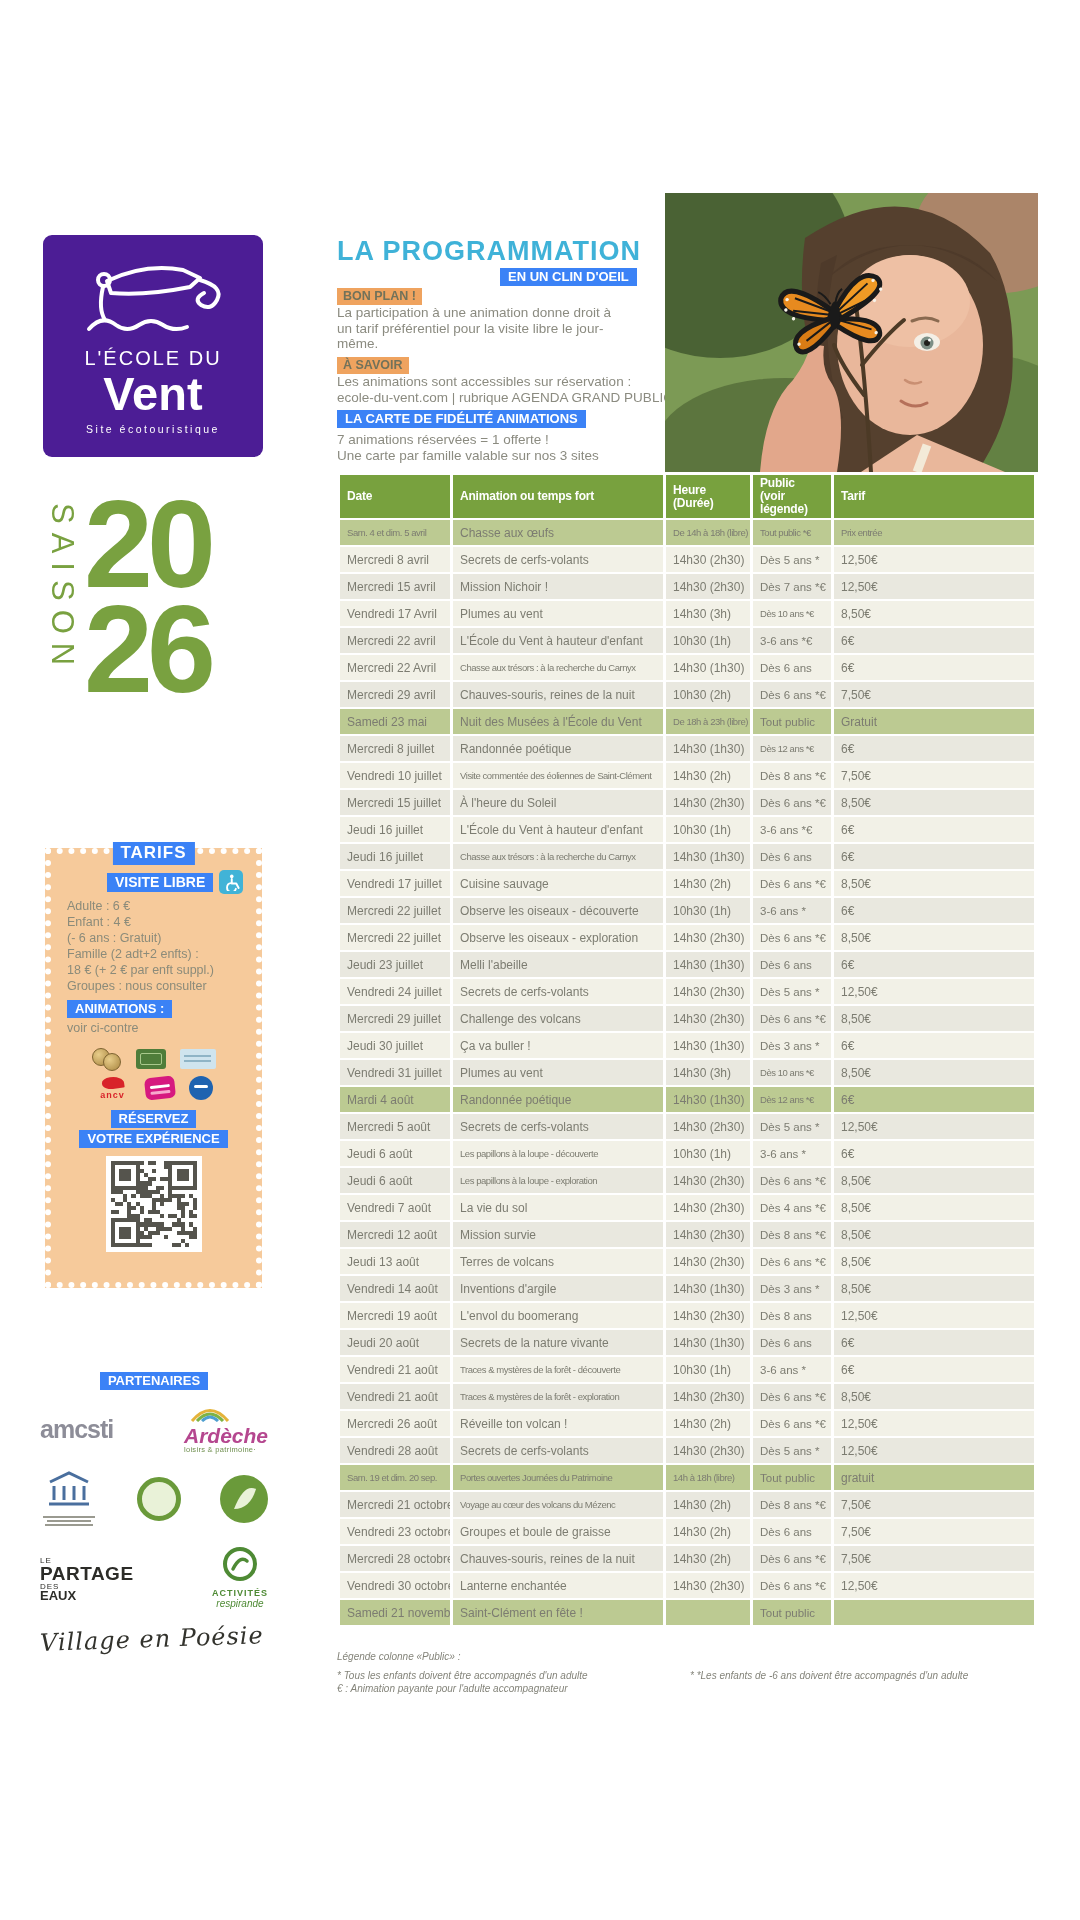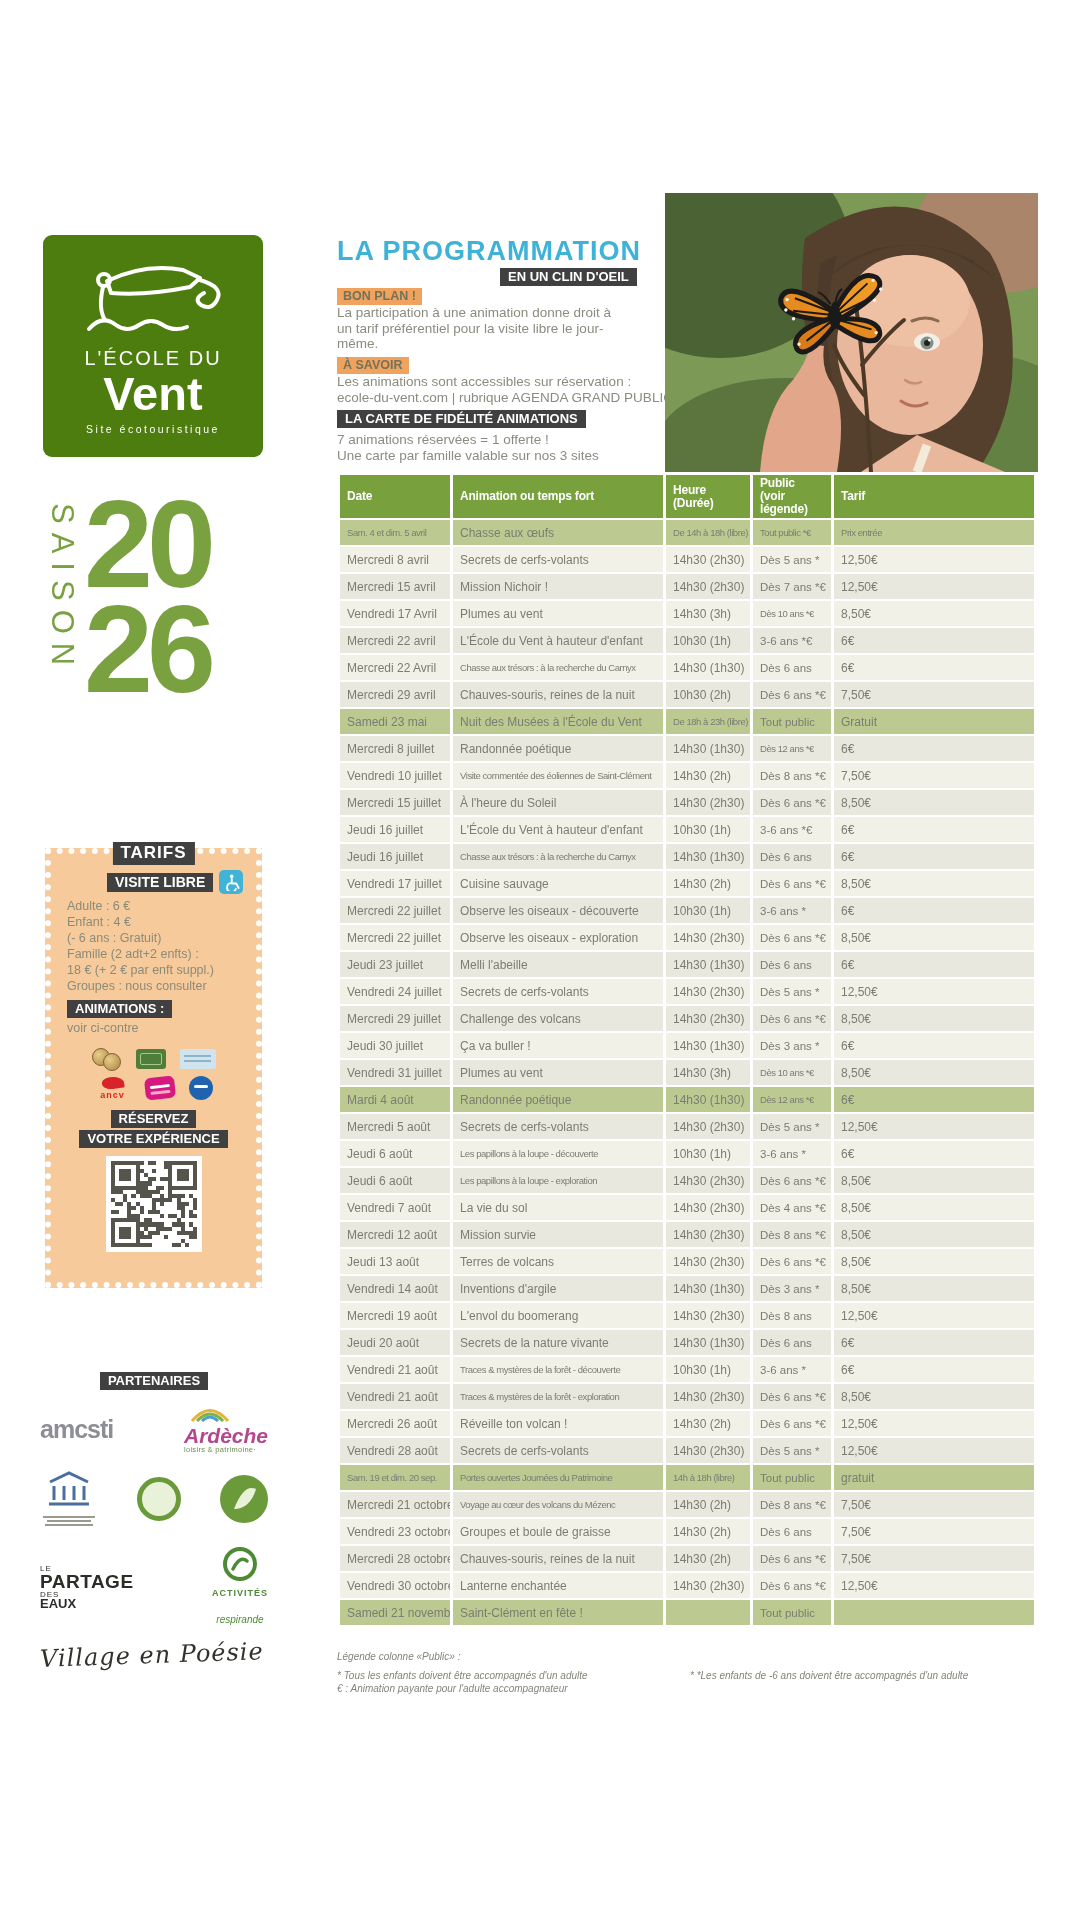--- a/index.html
+++ b/index.html
@@ -1,33 +1,33 @@
 <!DOCTYPE html>
 <html><head>
 <meta charset="utf-8">
 <style>
   html,body{margin:0;padding:0;}
   body{width:1080px;height:1920px;position:relative;background:#fff;
        font-family:"Liberation Sans",sans-serif;color:#82827a;overflow:hidden;}
   .abs{position:absolute;}
   
-  #logo{left:43px;top:235px;width:220px;height:222px;background:#4d7c0f;border-radius:9px;
+  #logo{left:43px;top:235px;width:220px;height:222px;background:#4c1d95;border-radius:9px;
         display:flex;flex-direction:column;align-items:center;}
   #logo svg{margin-top:14px;}
   .logo-l1{color:#fff;font-size:20px;letter-spacing:2px;margin-top:2px;}
   .logo-l2{color:#fff;font-size:47px;font-weight:bold;line-height:1.0;}
   .logo-l3{color:#fff;font-size:10.5px;letter-spacing:2.5px;margin-top:6px;}
   #saison{left:44px;top:503px;height:215px;writing-mode:vertical-rl;
           font-size:31px;letter-spacing:9px;color:#79a140;font-weight:500;}
   #year{left:84px;top:492px;font-size:124px;font-weight:bold;color:#79a140;
         line-height:0.85;letter-spacing:-6px;}
   
   #stamp{left:45px;top:848px;width:217px;height:440px;background:#f6ca9b;
          border:6px dotted #fff;box-sizing:border-box;}
-  .chip{display:inline-block;background:#404040;color:#fff;font-weight:bold;
+  .chip{display:inline-block;background:#3b82f6;color:#fff;font-weight:bold;
         padding:1px 8px 2px 8px;}
   #tarifs-badge{position:absolute;top:-12px;left:50%;transform:translateX(-50%);
         font-size:17px;letter-spacing:1px;}
   .stamp-row{margin:16px 0 4px 16px;display:flex;align-items:center;gap:6px;}
   .visite-chip{font-size:14px;margin-left:40px;}
   .wheel{width:24px;height:24px;background:#41b3d7;border-radius:5px;display:flex;
          align-items:center;justify-content:center;}
   .stamp-line{margin-left:16px;font-size:12.5px;line-height:16px;color:#8b8b7a;font-weight:500;}
   .anim-chip{margin:6px 0 2px 16px;font-size:13px;}
   .pay-rows{display:flex;flex-direction:column;align-items:center;gap:6px;margin-top:12px;}
@@ -68,21 +68,21 @@
   .ardeche .a-name{font-size:21px;font-weight:bold;font-style:italic;color:#b5478f;}
   .ardeche .a-sub{font-size:7.5px;color:#6f8f4f;letter-spacing:0.3px;}
   .cap-bars i{display:block;height:2px;background:#9a9a90;margin:2px auto;}
   .circle-badge{border-radius:50%;box-sizing:border-box;}
   .partage{line-height:0.95;color:#2c2c28;margin-top:8px;}
   .partage .p-sm{font-size:8px;letter-spacing:1px;}
   .partage .p-lg{font-size:19px;font-weight:bold;letter-spacing:0.5px;}
   .partage .p-md{font-size:13px;font-weight:bold;}
   .activ{text-align:center;}
   .activ .ac-t1{font-size:9px;font-weight:bold;color:#4e8a34;letter-spacing:1px;}
-  .activ .ac-t2{font-size:10px;font-style:italic;color:#4e8a34;margin-top:16px;}
+  .activ .ac-t2{font-size:10px;font-style:italic;color:#4e8a34;}
   .village{margin-top:16px;font-family:"DejaVu Serif",serif;font-style:italic;font-size:24px;
       color:#33332d;transform:rotate(-2deg);letter-spacing:1px;}
   
   #title{left:337px;top:236px;font-size:27px;font-weight:bold;color:#3fb2d8;letter-spacing:1px;}
   #subtitle{left:500px;top:268px;font-size:13px;}
   #bonplan{left:337px;top:288px;}
   .obadge{display:inline-block;background:#efa35f;color:#72725a;font-weight:bold;
       font-size:12.5px;padding:1px 6px 2px 6px;}
   .ptext{left:337px;font-size:13.5px;line-height:15.5px;color:#8b8b80;font-weight:500;}
   #p1{top:305px;} #asavoir{left:337px;top:357px;} #p2{top:374px;}

